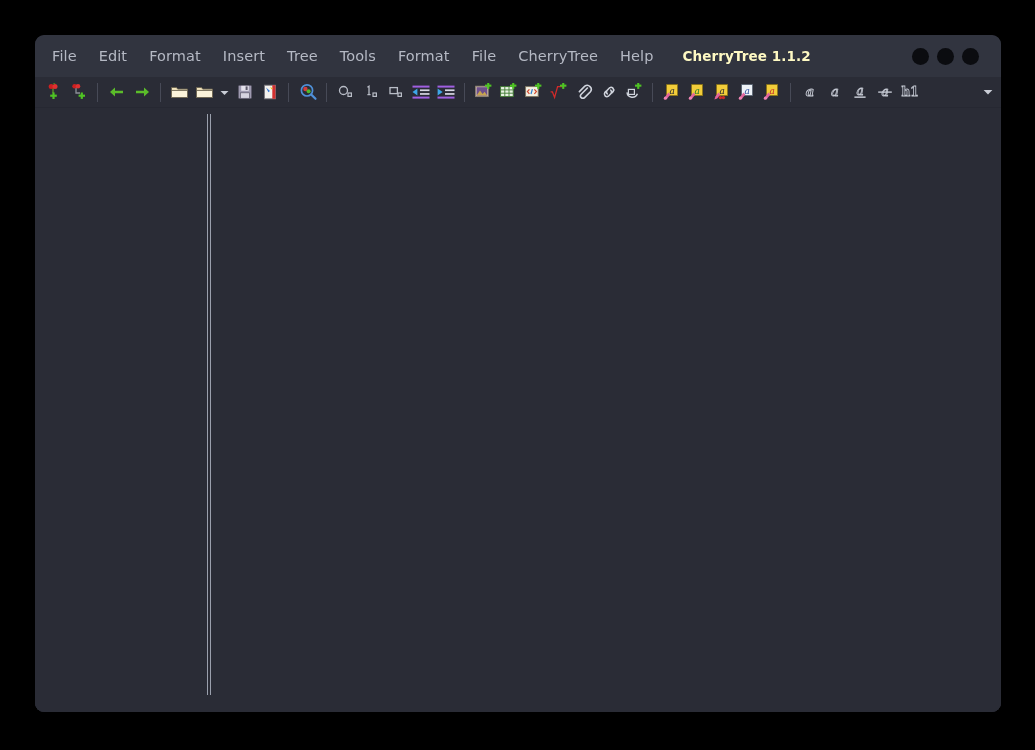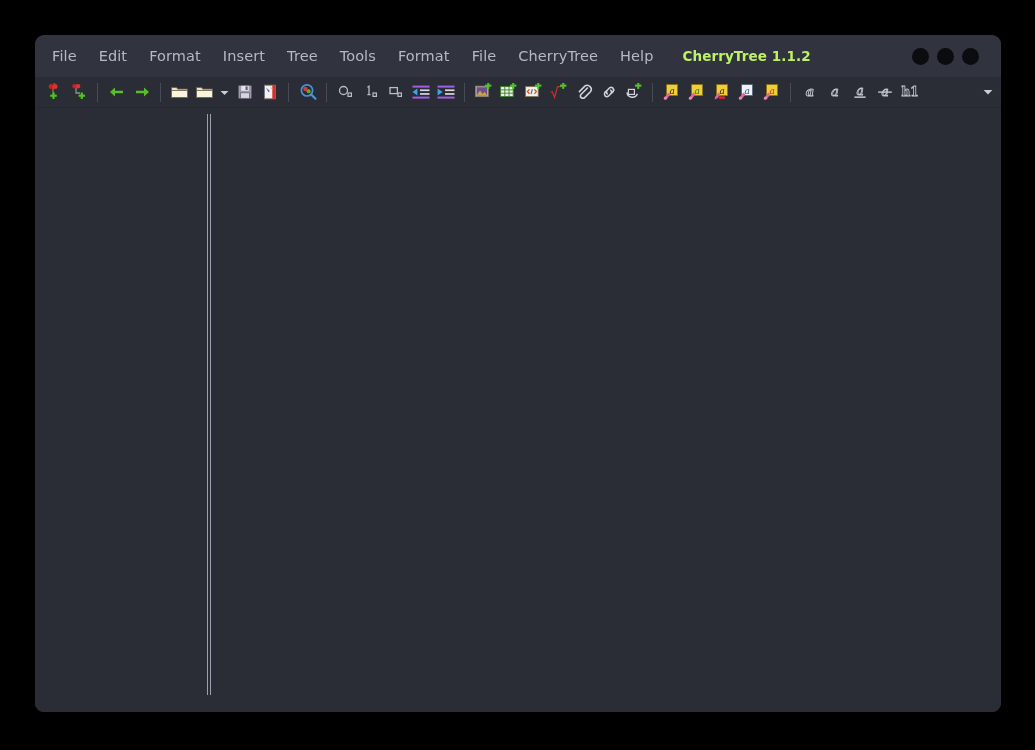--- a/index.html
+++ b/index.html
@@ -44,21 +44,21 @@
   .menu-item {
     color: #b5b9c4;
     font-size: 14.5px;
     padding: 3px 11px;
     border-radius: 4px;
     white-space: nowrap;
     letter-spacing: 0.1px;
   }
 
   #app-title {
-    color: #bef264;
+    color: #fef9c3;
     font-size: 13.5px;
     font-weight: bold;
     margin-left: 18px;
     white-space: nowrap;
     letter-spacing: 0.1px;
   }
 
   #window-controls {
     position: absolute;
     right: 22px;

